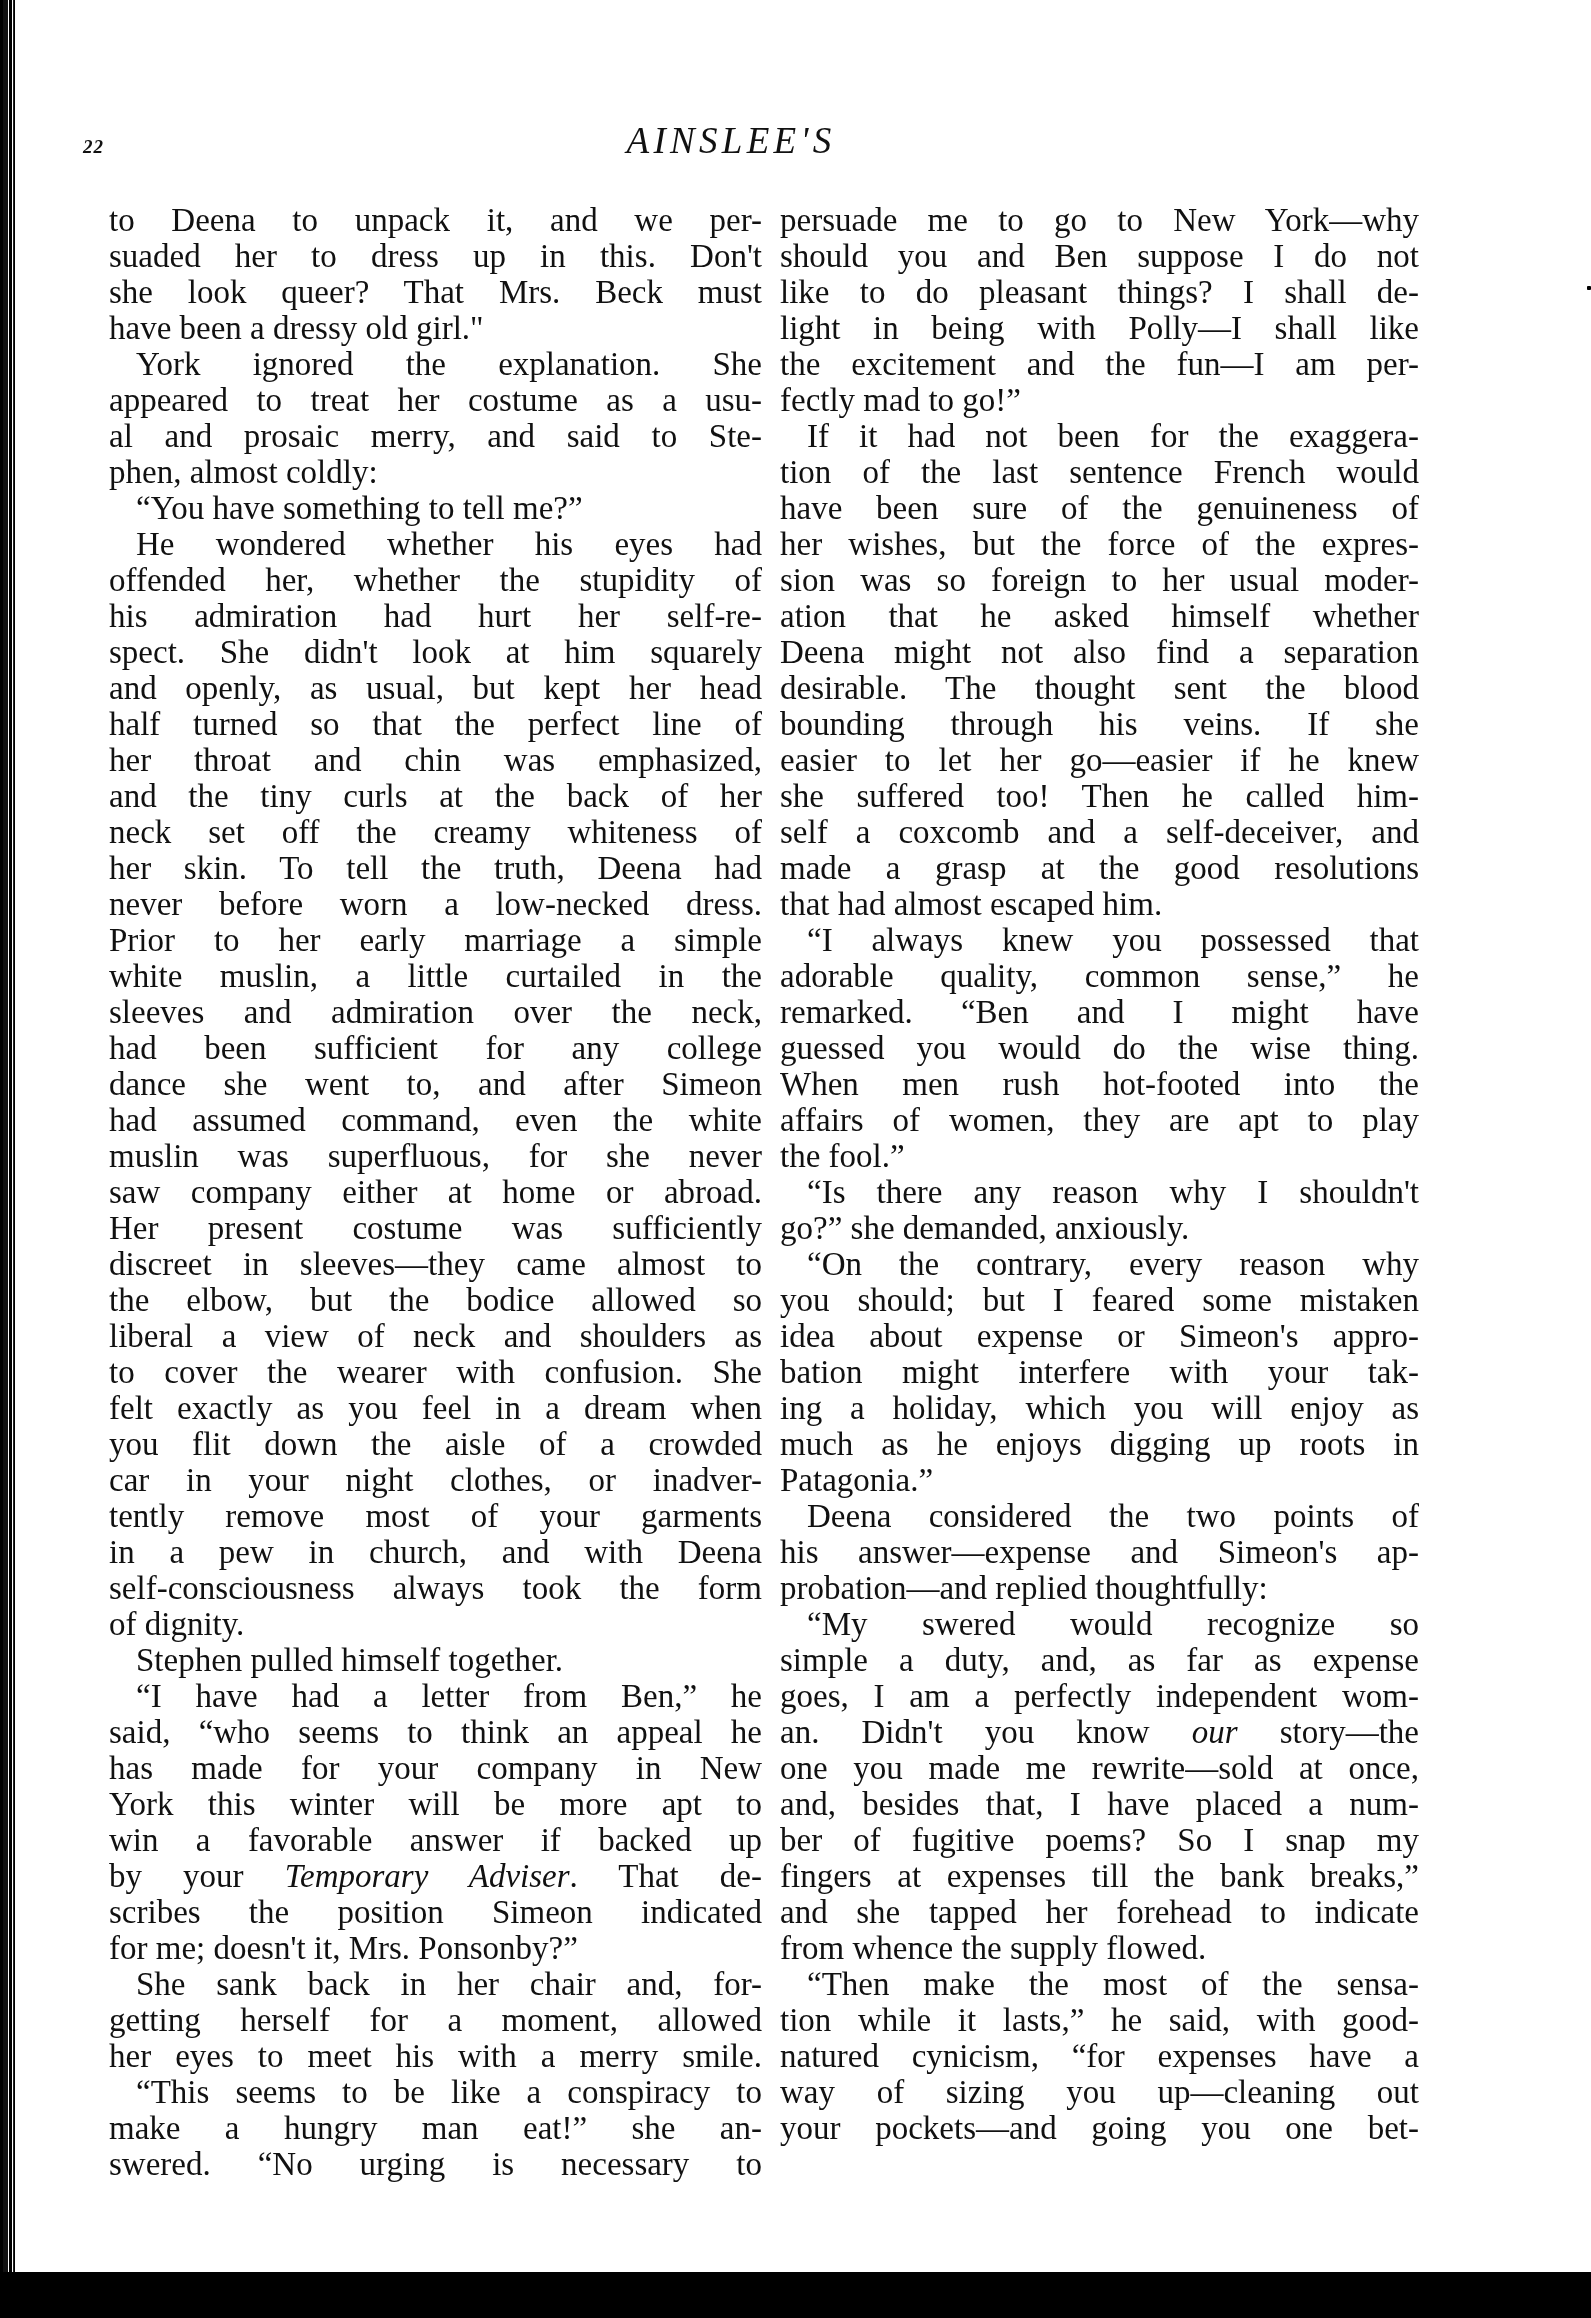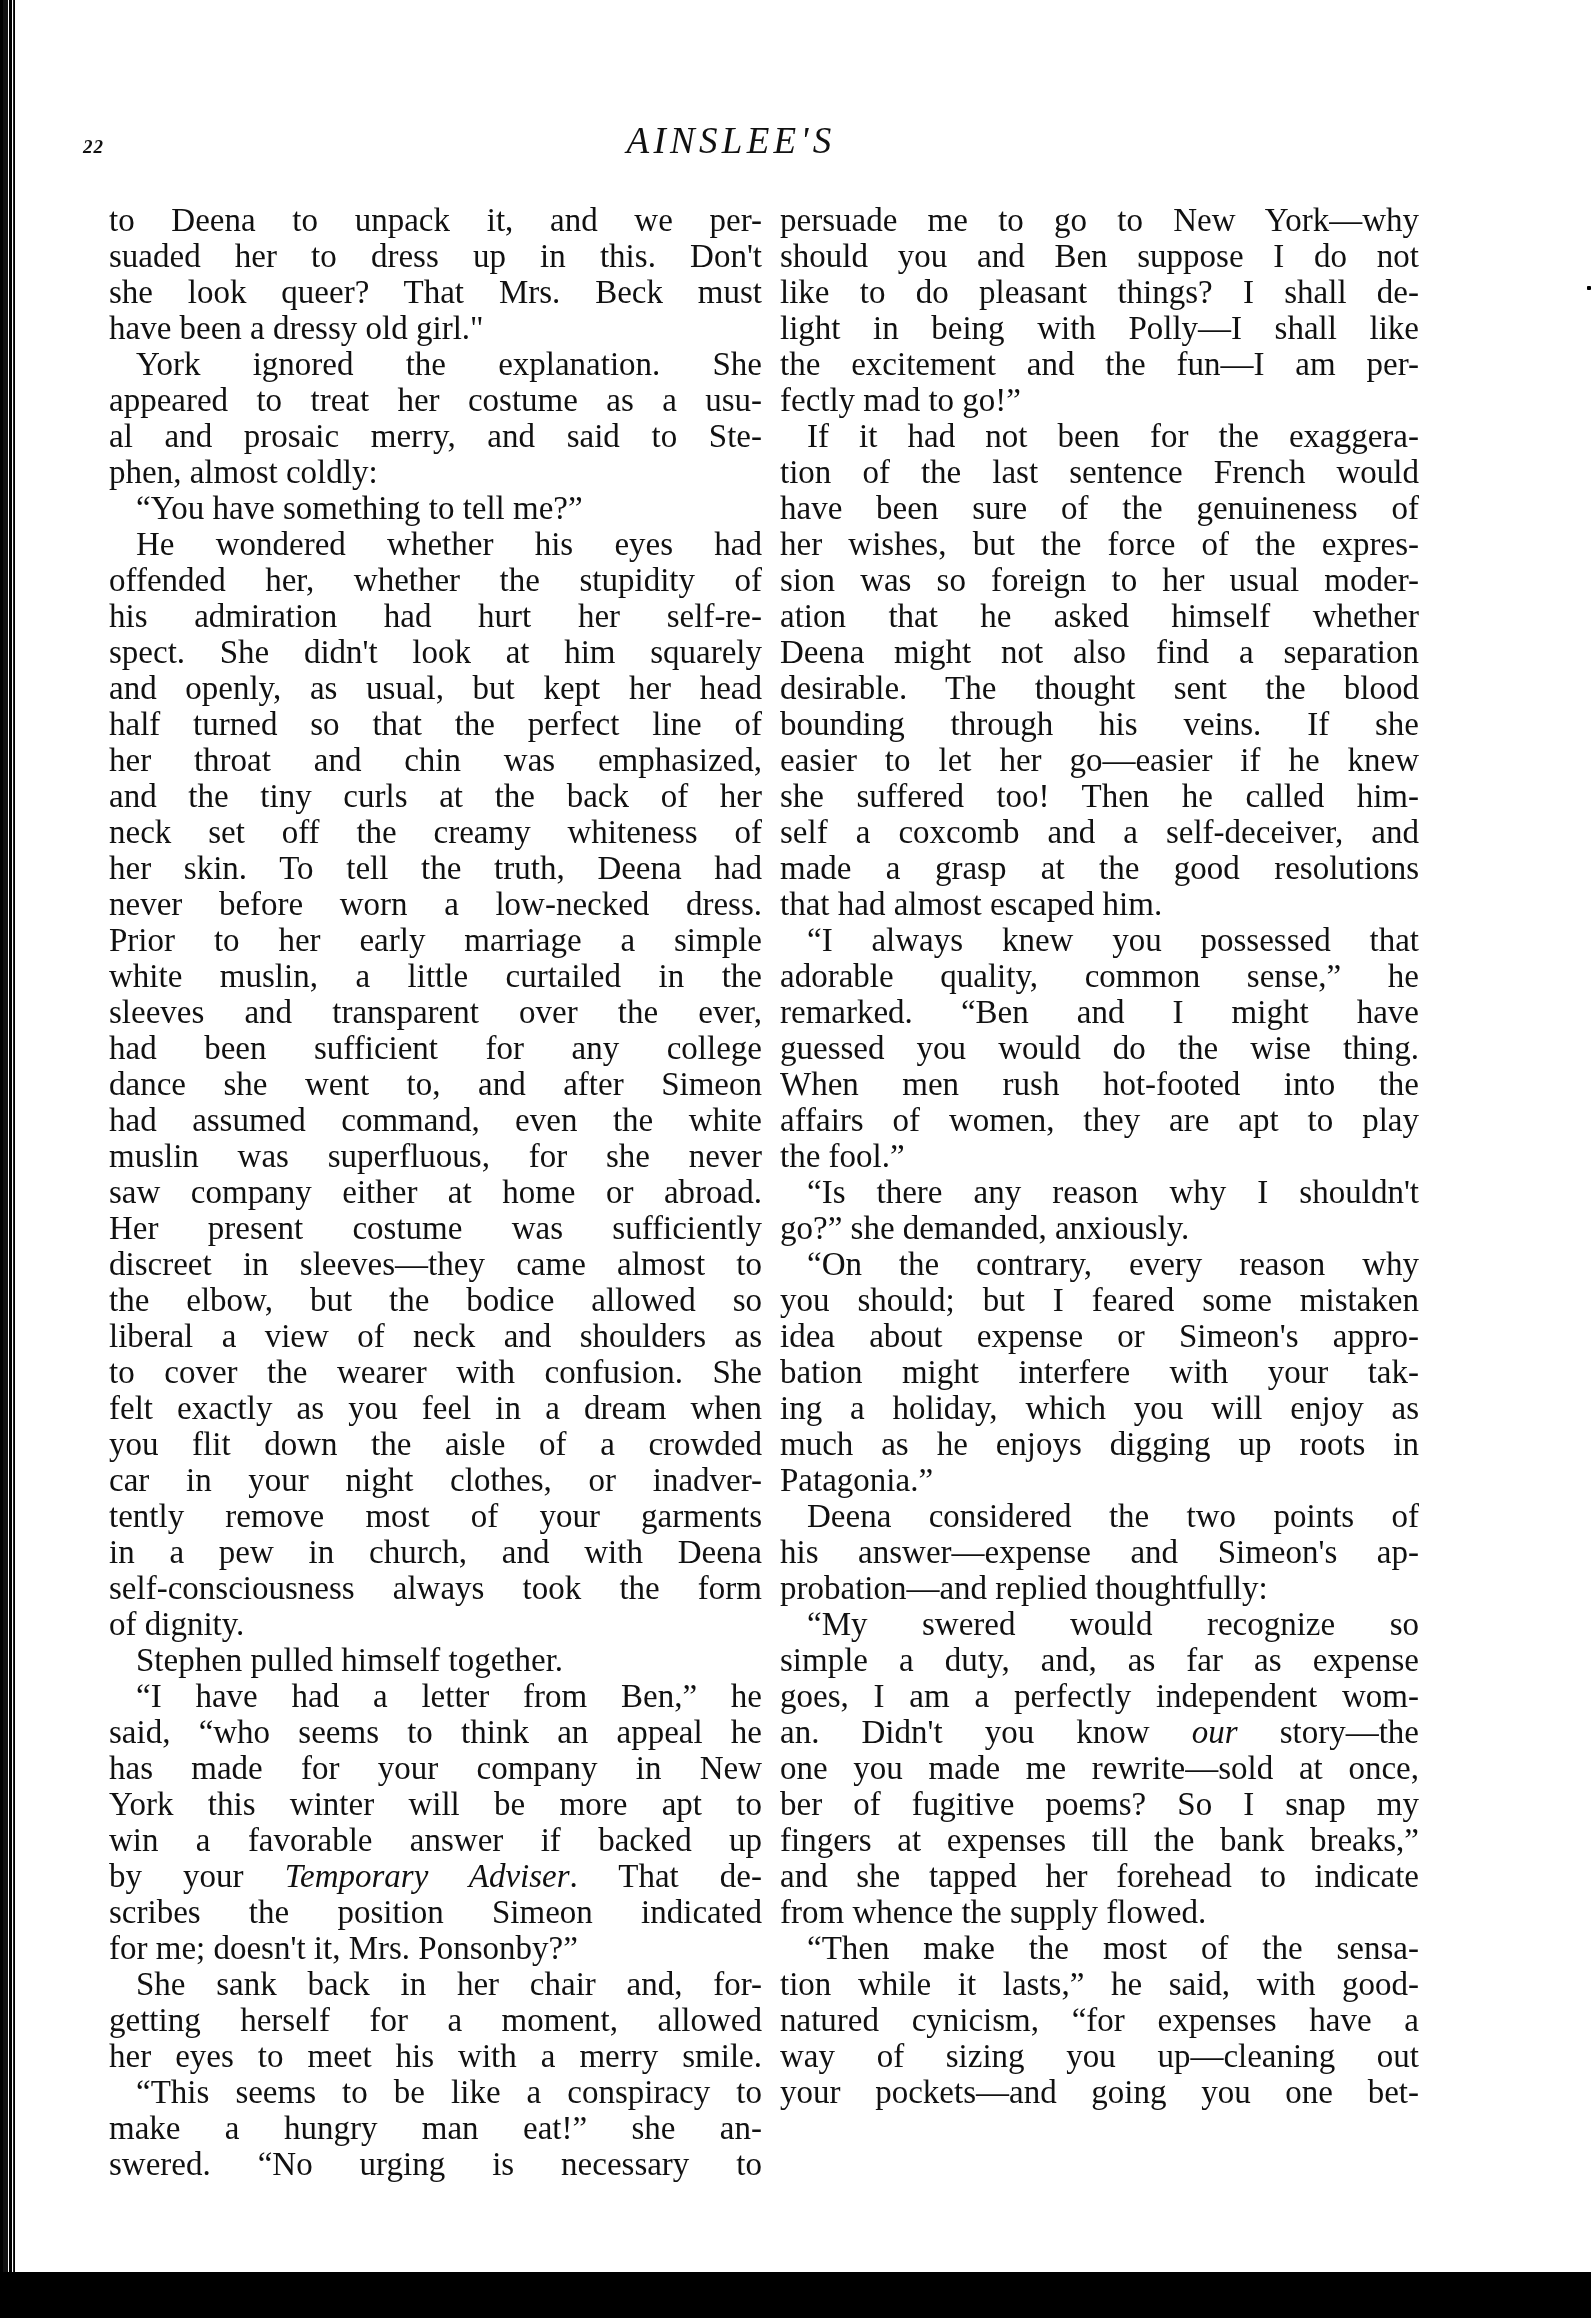--- a/index.html
+++ b/index.html
@@ -45,21 +45,21 @@
     <span class="line">spect.  She didn't look at him squarely</span>
     <span class="line">and openly, as usual, but kept her head</span>
     <span class="line">half turned so that the perfect line of</span>
     <span class="line">her throat and chin was emphasized,</span>
     <span class="line">and the tiny curls at the back of her</span>
     <span class="line">neck set off the creamy whiteness of</span>
     <span class="line">her skin.  To tell the truth, Deena had</span>
     <span class="line">never before worn a low-necked dress.</span>
     <span class="line">Prior to her early marriage a simple</span>
     <span class="line">white muslin, a little curtailed in the</span>
-    <span class="line">sleeves and transparent over the ever,</span>
+    <span class="line">sleeves and admiration over the neck,</span>
     <span class="line">had been sufficient for any college</span>
     <span class="line">dance she went to, and after Simeon</span>
     <span class="line">had assumed command, even the white</span>
     <span class="line">muslin was superfluous, for she never</span>
     <span class="line">saw company either at home or abroad.</span>
     <span class="line">Her present costume was sufficiently</span>
     <span class="line">discreet in sleeves—they came almost to</span>
     <span class="line">the elbow, but the bodice allowed so</span>
     <span class="line">liberal a view of neck and shoulders as</span>
     <span class="line">to cover the wearer with confusion.  She</span>
@@ -124,20 +124,21 @@
     <span class="line">much as he enjoys digging up roots in</span>
     <span class="line last">Patagonia.”</span>
     <span class="line indent">Deena considered the two points of</span>
     <span class="line">his answer—expense and Simeon's ap-</span>
     <span class="line last">probation—and replied thoughtfully:</span>
     <span class="line indent">“My swered would recognize so</span>
     <span class="line">simple a duty, and, as far as expense</span>
     <span class="line">goes, I am a perfectly independent wom-</span>
     <span class="line">an.  Didn't you know <i>our</i> story—the</span>
     <span class="line">one you made me rewrite—sold at once,</span>
+    <span class="line">and, besides that, I have placed a num-</span>
     <span class="line">ber of fugitive poems?  So I snap my</span>
     <span class="line">fingers at expenses till the bank breaks,”</span>
     <span class="line">and she tapped her forehead to indicate</span>
     <span class="line last">from whence the supply flowed.</span>
     <span class="line indent">“Then make the most of the sensa-</span>
     <span class="line">tion while it lasts,” he said, with good-</span>
     <span class="line">natured cynicism, “for expenses have a</span>
     <span class="line">way of sizing you up—cleaning out</span>
     <span class="line">your pockets—and going you one bet-</span>
   </div>

